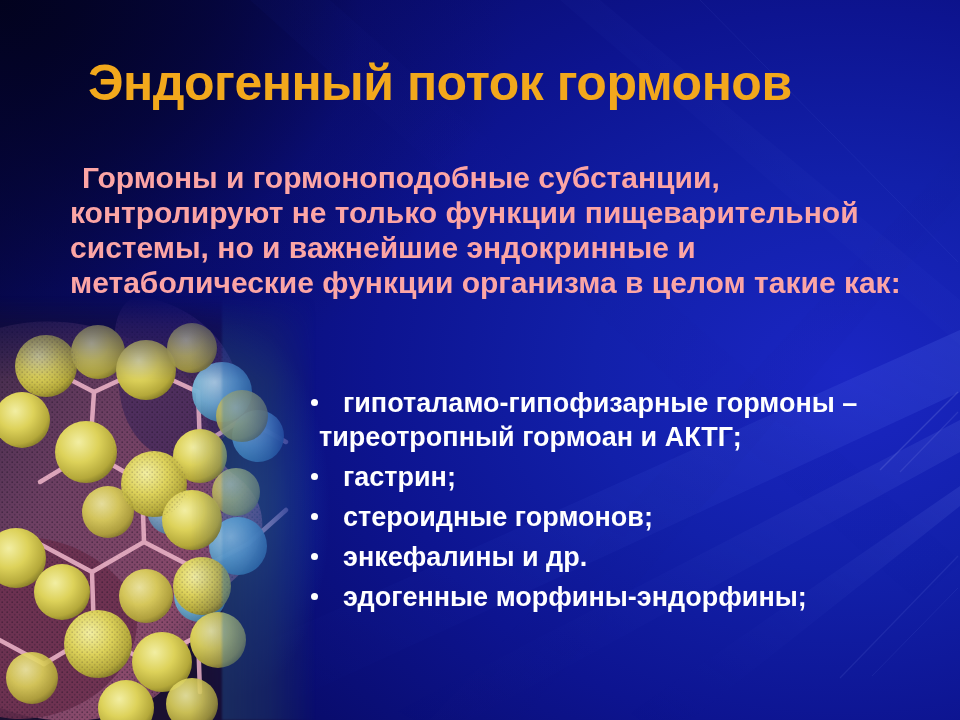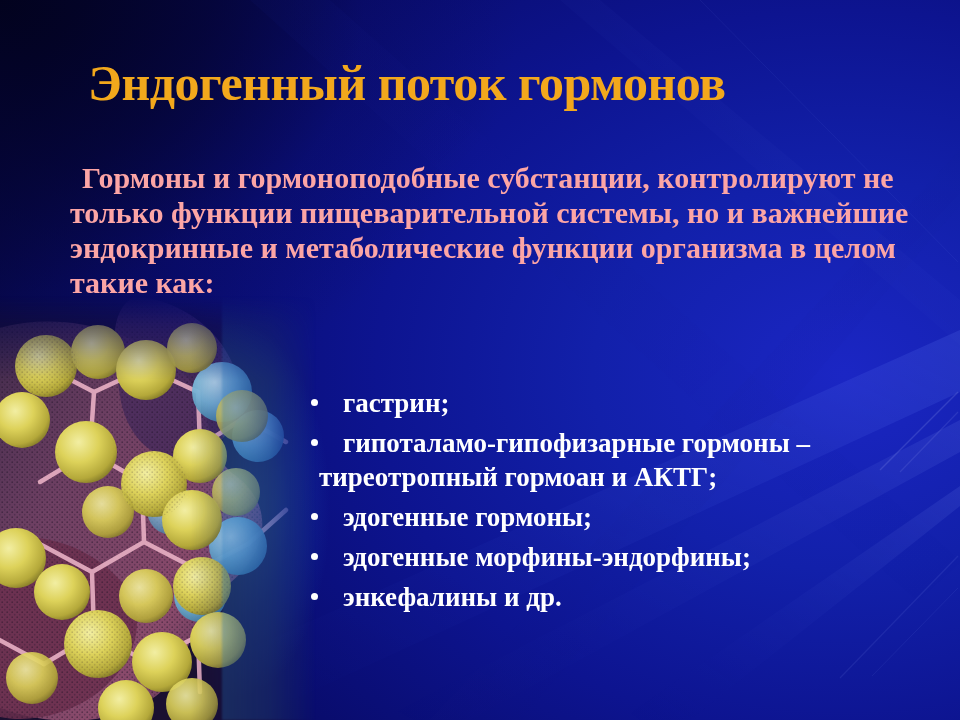--- a/index.html
+++ b/index.html
@@ -6,21 +6,21 @@
     margin: 0;
     padding: 0;
     background: #000;
   }
   .slide {
     position: relative;
     width: 960px;
     height: 720px;
     overflow: hidden;
     background: #0a0a6e;
-    font-family: Liberation Serif, serif;
+    font-family: Liberation Sans, sans-serif;
   }
 
   
   .bg-base {
     position: absolute;
     inset: 0;
     background:
       radial-gradient(ellipse 900px 700px at 88% 52%, #1b26c4 0%, #1220aa 28%, #0d1490 52%, #090c6e 76%, #05063f 100%),
       linear-gradient(135deg, #05053a 0%, #0a0c72 35%, #1016a8 70%, #0b1080 100%);
   }
@@ -268,34 +268,34 @@
     </svg>
   </div>
 
   <div class="title">Эндогенный поток гормонов</div>
 
   <div class="intro">Гормоны и гормоноподобные субстанции, контролируют не только функции пищеварительной системы, но и важнейшие эндокринные и метаболические функции организма в целом такие как:</div>
 
   <ul class="bullets">
     <li>
       <span class="dot"></span>
-      <span class="txt">гастрин;</span>
-    </li>
-    <li>
-      <span class="dot"></span>
       <span class="txt">гипоталамо-гипофизарные гормоны –</span>
       <span class="cont">тиреотропный гормоан и АКТГ;</span>
     </li>
     <li>
       <span class="dot"></span>
-      <span class="txt">эдогенные гормоны;</span>
+      <span class="txt">гастрин;</span>
+    </li>
+    <li>
+      <span class="dot"></span>
+      <span class="txt">стероидные гормонов;</span>
+    </li>
+    <li>
+      <span class="dot"></span>
+      <span class="txt">энкефалины и др.</span>
     </li>
     <li>
       <span class="dot"></span>
       <span class="txt">эдогенные морфины-эндорфины;</span>
     </li>
-    <li>
-      <span class="dot"></span>
-      <span class="txt">энкефалины и др.</span>
-    </li>
   </ul>
 
 </div>
 
 </body></html>

